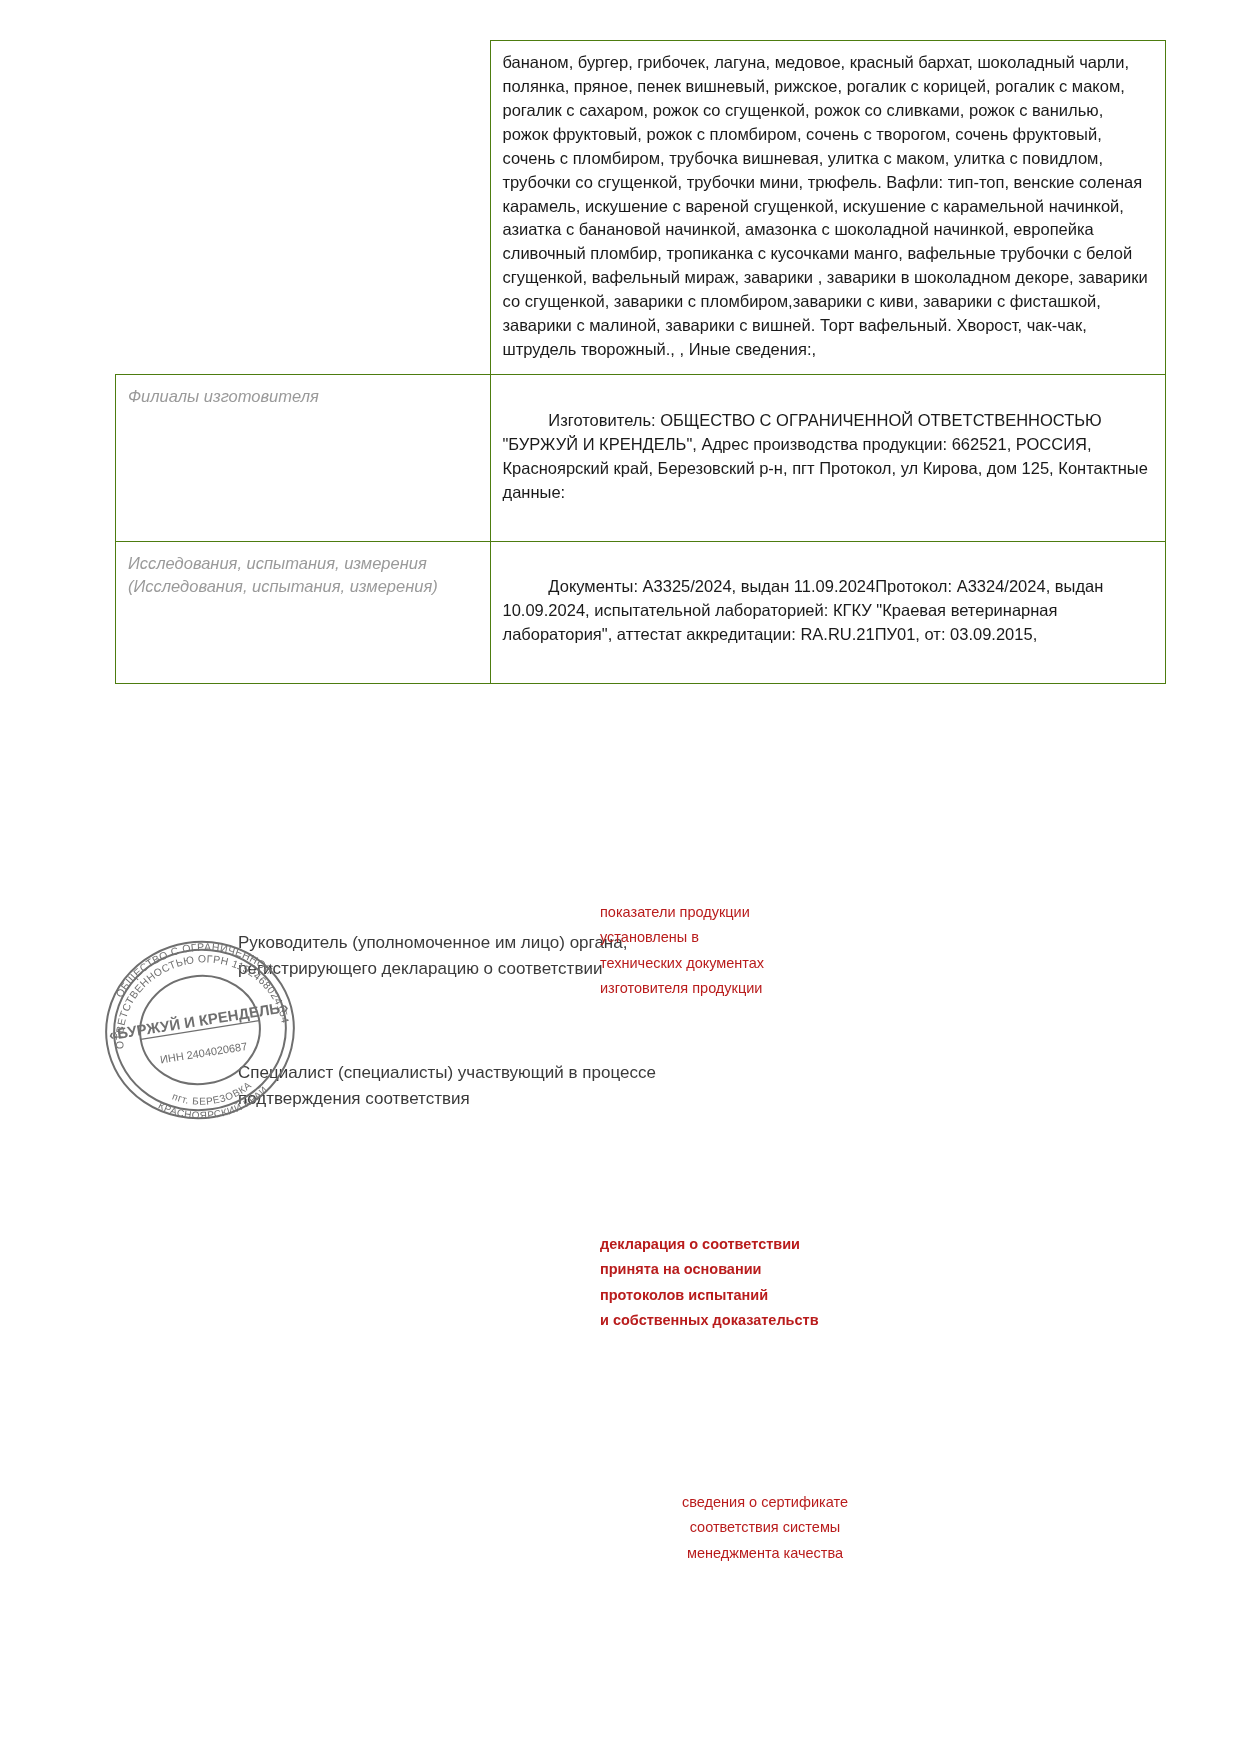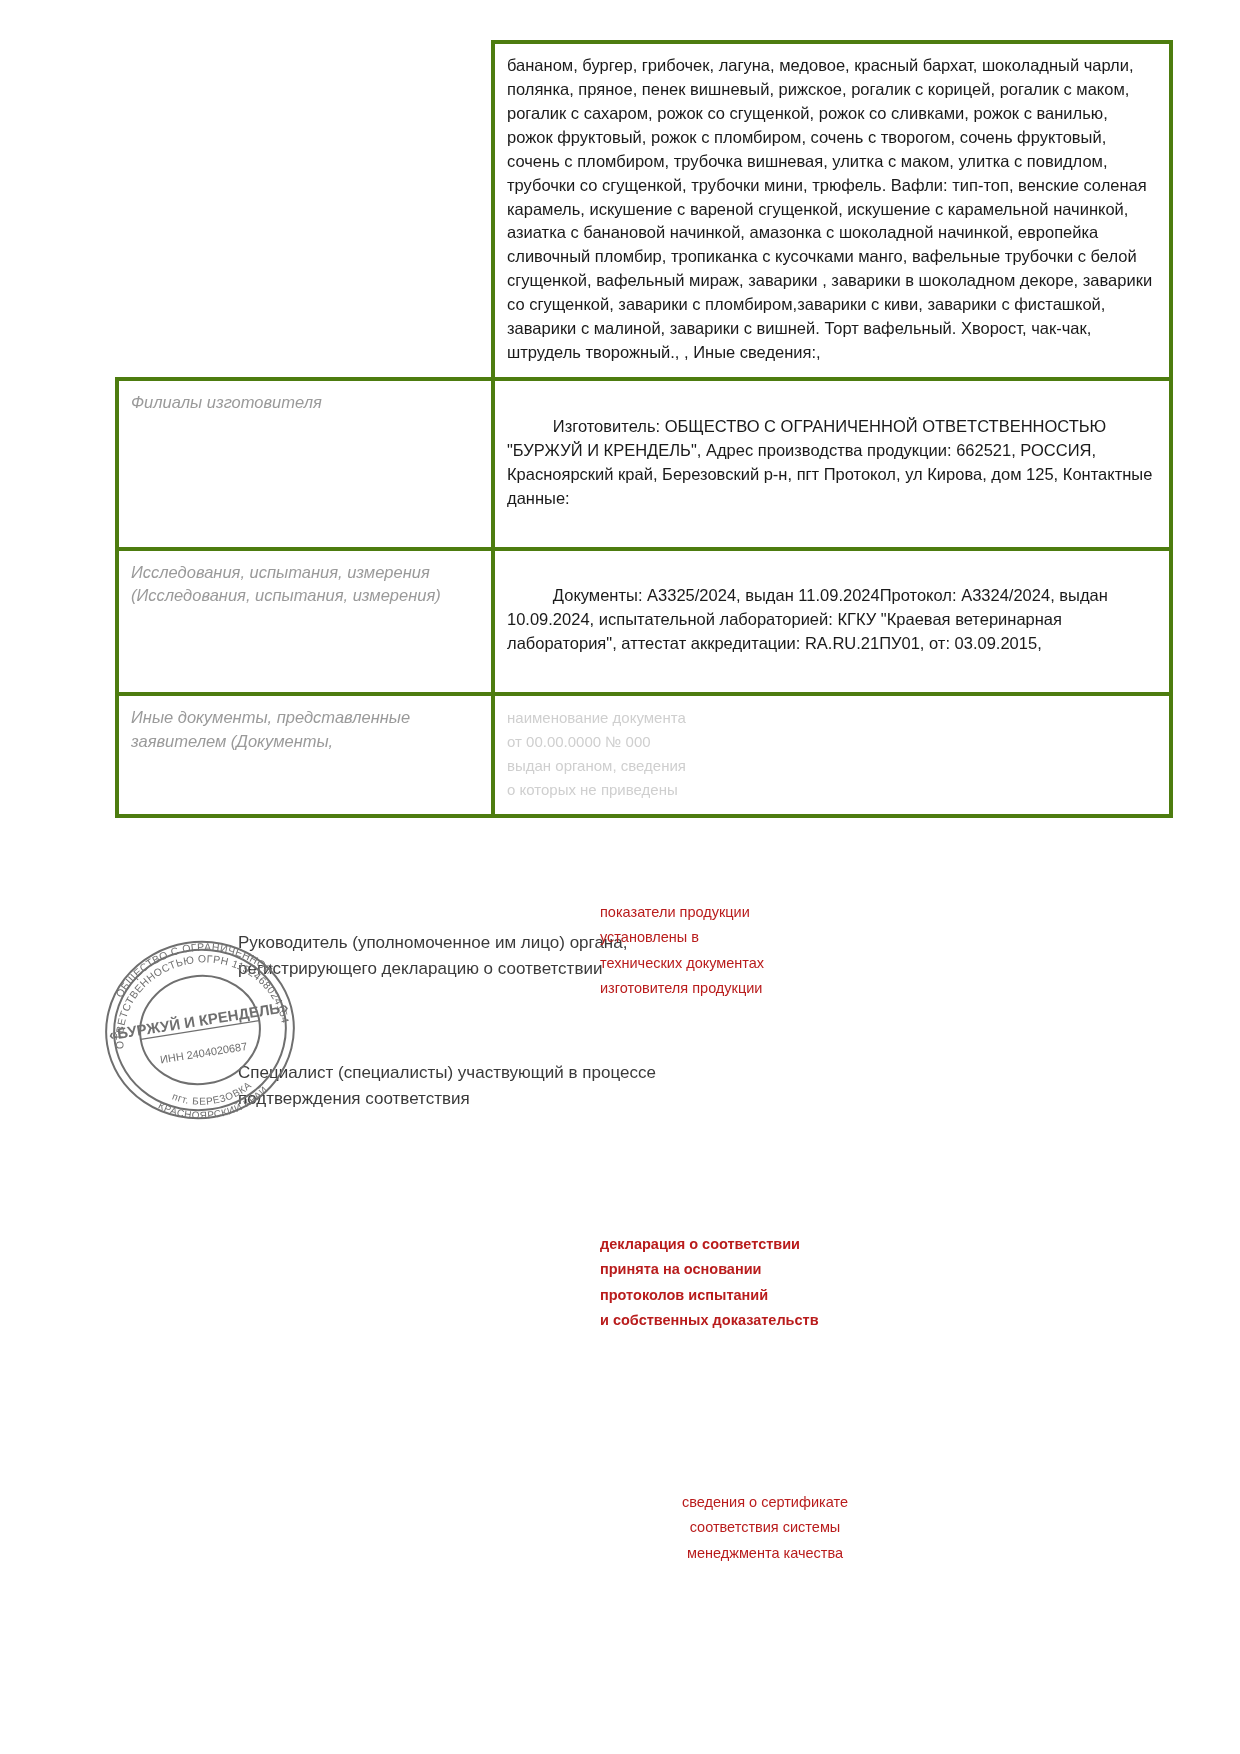--- a/index.html
+++ b/index.html
@@ -19,21 +19,21 @@
   
   .doc-table {
     position: absolute;
     left: 115px;
     top: 40px;
     width: 1000px;
     border-collapse: collapse;
     table-layout: fixed;
   }
   .doc-table td {
-    border: 4px solid #4d7c0f;
+    border: 1px solid #4d7c0f;
     vertical-align: top;
     padding: 10px 12px 12px 12px;
     font-size: 16.5px;
     line-height: 1.45;
   }
   .col-label { width: 350px; }
   .col-value { width: 650px; }
 
   .label-faded {
     color: #9a9a9a;
@@ -118,29 +118,20 @@
 
     <tr>
       <td class="col-label label-faded">Исследования, испытания, измерения (Исследования, испытания, измерения)</td>
       <td class="col-value">
         <div class="cell-text">
           <b>Документы:</b><span> А3325/2024, выдан 11.09.2024Протокол: А3324/2024, </span><b>выдан 10.09.2024, испытательной лабораторией:</b><span> КГКУ "Краевая ветеринарная лаборатория", </span><b>аттестат аккредитации:</b><span> RA.RU.21ПУ01, от: 03.09.2015,</span>
         </div>
       </td>
     </tr>
 
-    <tr>
-      <td class="col-label label-faded" style="height:95px;">Иные документы, представленные заявителем (Документы,</td>
-      <td class="col-value">
-        <div class="ghost">наименование документа
-от 00.00.0000 № 000
-выдан органом, сведения
-о которых не приведены</div>
-      </td>
-    </tr>
   </tbody>
 </table>
 
 <div class="sig-block sig-1">Руководитель (уполномоченное им лицо) органа, регистрирующего декларацию о соответствии</div>
 <div class="sig-block sig-2">Специалист (специалисты) участвующий в процессе подтверждения соответствия</div>
 
 <div class="stamp">
   <svg viewBox="0 0 225 210" width="225" height="210" aria-hidden="true">
     <defs>
       <path id="arcTop" d="M 22,112 A 92,86 0 0 1 206,112"></path>

